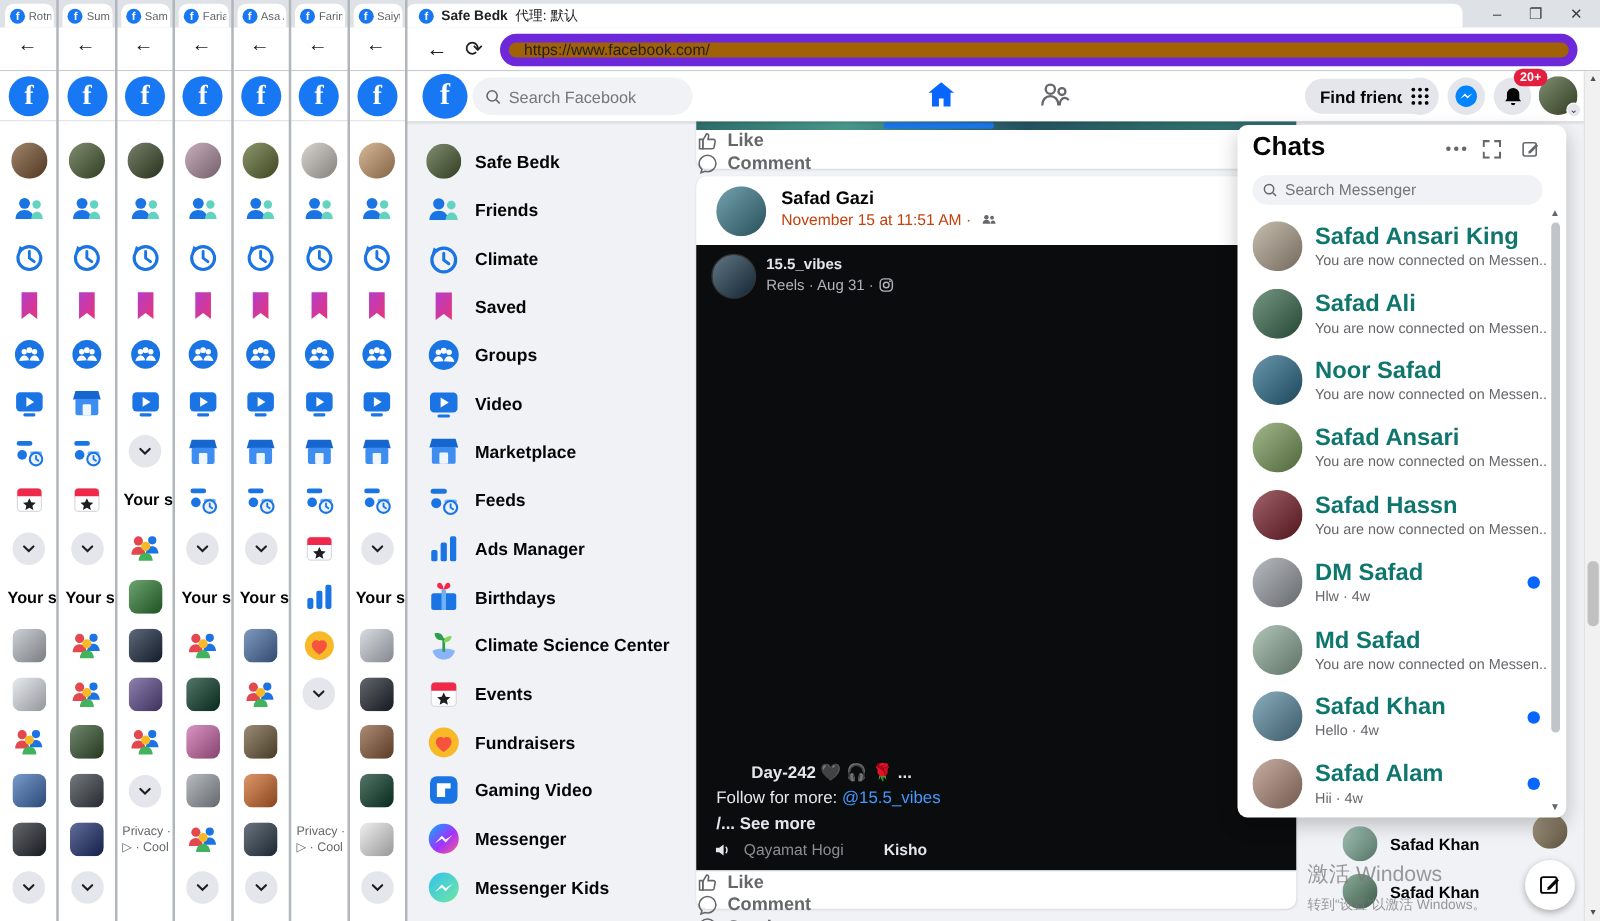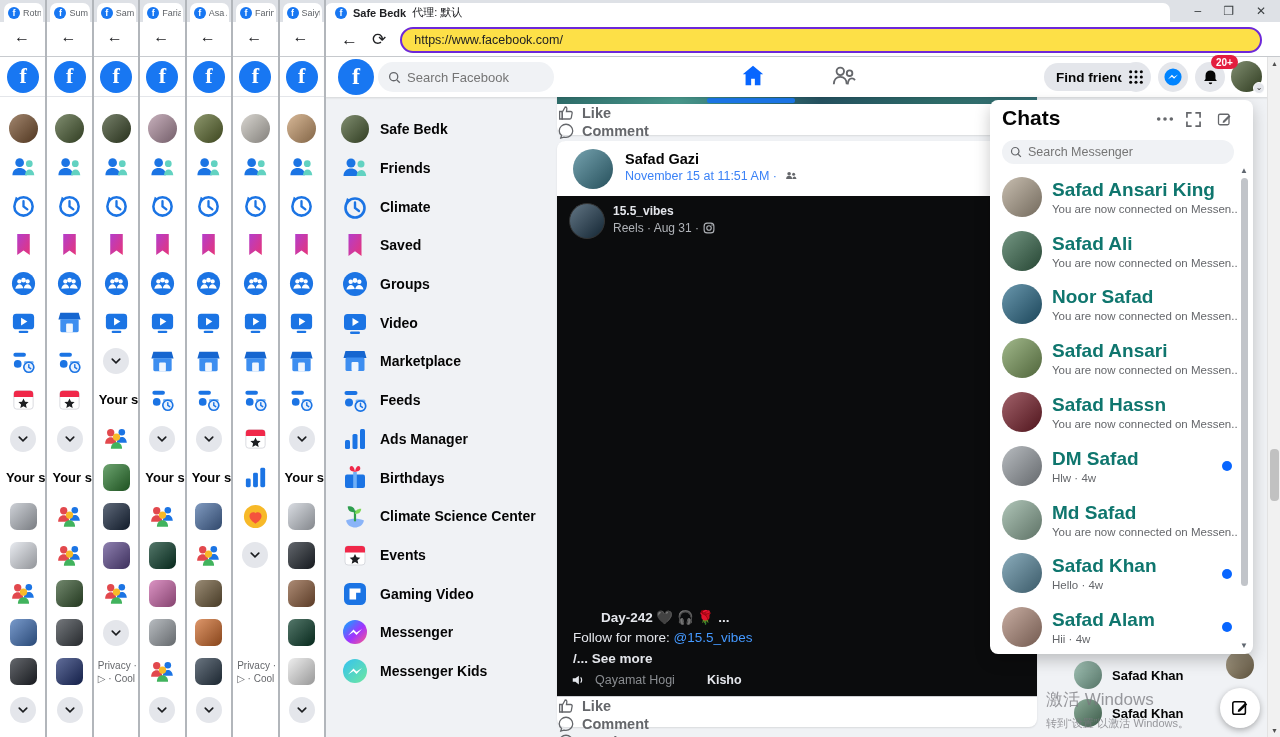--- a/index.html
+++ b/index.html
@@ -15,21 +15,21 @@
   #main-tab { position:absolute; left:325px; top:3px; width:845px; height:19px; background:#fff; border-radius:7px 7px 0 0; display:flex; align-items:center; gap:6px; padding:0 10px; }
   #main-tab .t1 { font-size:11px; color:#202124; font-weight:bold; }
   #main-tab .t2 { font-size:11px; color:#202124; }
   #win-controls { position:absolute; right:6px; top:0; height:22px; display:flex; align-items:center; gap:22px; padding-right:8px; }
   #win-controls span { font-size:12px; color:#3c4043; cursor:default; }
 
   #toolbar-row { position:absolute; left:0; top:22px; width:1280px; height:35px; background:#fff; border-bottom:1px solid #c8cbcf; }
   .back-glyph { font-size:17px; color:#202124; }
   .mini-back { position:absolute; top:28px; font-size:16px; color:#202124; }
   #main-toolbar { position:absolute; left:325px; top:22px; width:955px; height:35px; display:flex; align-items:center; gap:14px; padding-left:16px; }
-  #url-pill { width:862px; height:26px; border:2px solid #6d28d9; border-radius:13px; background:#fde047; display:flex; align-items:center; padding-left:12px; }
+  #url-pill { width:862px; height:26px; border:7px solid #6d28d9; border-radius:13px; background:#a16207; display:flex; align-items:center; padding-left:12px; }
   #url-pill input { border:none; outline:none; font-size:12.5px; color:#202124; width:100%; background:transparent; font-family:"Liberation Sans",sans-serif; }
 
   .win-sep { position:absolute; top:0; width:2px; height:737px; background:#b2b6bb; z-index:45; }
 
   
   .mini-win { position:absolute; top:57px; width:46.43px; height:680px; background:#fff; overflow:hidden; }
   .mini-head { height:40px; background:#fff; border-bottom:1px solid #e4e6ea; display:flex; align-items:center; justify-content:center; }
   .fb-logo { width:34px; height:34px; border-radius:50%; background:#1877f2; color:#fff; font-weight:bold; font-size:24px; text-align:center; line-height:32px; font-family:"Liberation Serif",serif; }
   .mini-body { padding-top:12px; }
   .mini-item { height:38.8px; display:flex; align-items:center; justify-content:center; }
@@ -65,21 +65,21 @@
   #prev-strip { position:relative; height:7px; background:linear-gradient(90deg,#2d6b68,#47968a 25%,#24505e 55%,#2d6b68 80%,#356f74); }
   #prev-progress { position:absolute; left:150px; top:1px; width:88px; height:5px; background:#1b74e4; border-radius:2px; }
   .action-row { display:flex; align-items:flex-start; height:31px;flex-direction:column; }
   .action-btn { flex:1; display:flex; align-items:center; justify-content:center; gap:7px; color:#65676b; font-size:14.5px; font-weight:bold; height:100%; border-radius:4px; cursor:pointer; }
   .action-btn svg { width:18px; height:18px; }
 
   #post-card { position:absolute; left:557px; top:141px; width:480px; height:586px; background:#fff; border-radius:8px; box-shadow:0 1px 2px rgba(0,0,0,.1); }
   #post-head { position:relative; height:55px; }
   #post-avatar { position:absolute; left:16px; top:8px; width:40px; height:40px; border-radius:50%; }
   #post-author { position:absolute; left:68px; top:10px; font-size:14.5px; font-weight:bold; color:#050505; }
-  #post-meta { position:absolute; left:68px; top:28px; font-size:12.5px; color:#3b82f6; display:flex; align-items:center; gap:8px; }
+  #post-meta { position:absolute; left:68px; top:28px; font-size:12.5px; color:#c2410c; display:flex; align-items:center; gap:8px; }
   #post-more { position:absolute; right:14px; top:14px; color:#65676b; font-size:16px; letter-spacing:1px; font-weight:bold; }
 
   #post-media { position:absolute; left:0; top:55px; width:480px; height:500px; background:#0b0c0d; overflow:hidden; }
   #reel-avatar { position:absolute; left:12px; top:7px; width:36px; height:36px; border-radius:50%; border:1px solid #333; }
   #reel-name { position:absolute; left:56px; top:8px; font-size:12px; font-weight:bold; color:#e4e6eb; }
   #reel-meta { position:absolute; left:56px; top:25px; font-size:12px; color:#b0b3b8; display:flex; align-items:center; gap:4px; }
   #video-frame { position:absolute; left:98px; top:114px; width:285px; height:265px; border-radius:18px;
       background:
         radial-gradient(95px 130px at 16% 28%, rgba(12,20,12,.96), transparent 68%),
         radial-gradient(70px 170px at 27% 62%, rgba(8,15,9,.92), transparent 66%),
@@ -1109,20 +1109,27 @@
           </svg>
           <span class="side-label">Climate Science Center</span>
         </div>
         <div class="side-item">
           <svg viewBox="0 0 28 28">
             <rect x="4" y="5" width="20" height="19" rx="3" fill="#fff" stroke="#d8dadf"></rect>
             <path d="M4 8a3 3 0 013-3h14a3 3 0 013 3v3.5H4z" fill="#f02849"></path>
             <path d="M14 13l1.6 3.3 3.7.4-2.8 2.5.8 3.6-3.3-1.9-3.3 1.9.8-3.6-2.8-2.5 3.7-.4z" fill="#1c1e21"></path>
           </svg>
           <span class="side-label">Events</span>
+        </div>
+        <div class="side-item">
+          <svg viewBox="0 0 28 28">
+            <circle cx="14" cy="14" r="12" fill="#f7b928"></circle>
+            <path d="M14 21.5s-6.3-3.8-6.3-8c0-2.5 1.9-4 4-4 1 0 1.9.4 2.3 1.1.4-.7 1.3-1.1 2.3-1.1 2.1 0 4 1.5 4 4 0 4.2-6.3 8-6.3 8z" fill="#f5533d"></path>
+          </svg>
+          <span class="side-label">Fundraisers</span>
         </div>
         <div class="side-item">
           <svg viewBox="0 0 28 28">
             <rect x="3" y="3" width="22" height="22" rx="5.5" fill="#1b74e4"></rect>
             <path d="M8.5 8.5h11v4.2h-4.4v6.8H8.5z" fill="#fff"></path>
           </svg>
           <span class="side-label">Gaming Video</span>
         </div>
         <div class="side-item">
           <svg viewBox="0 0 28 28">

